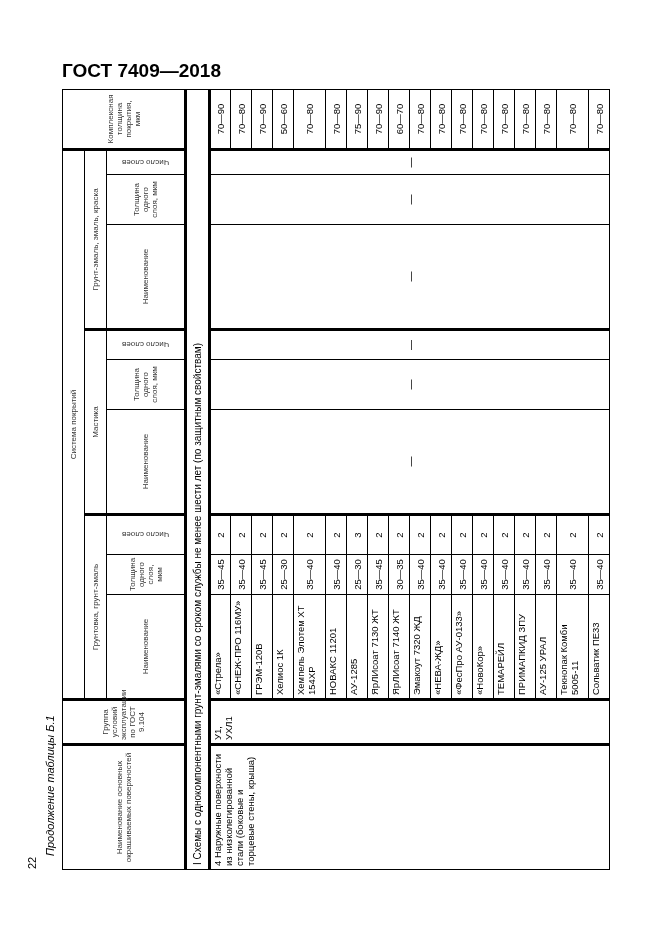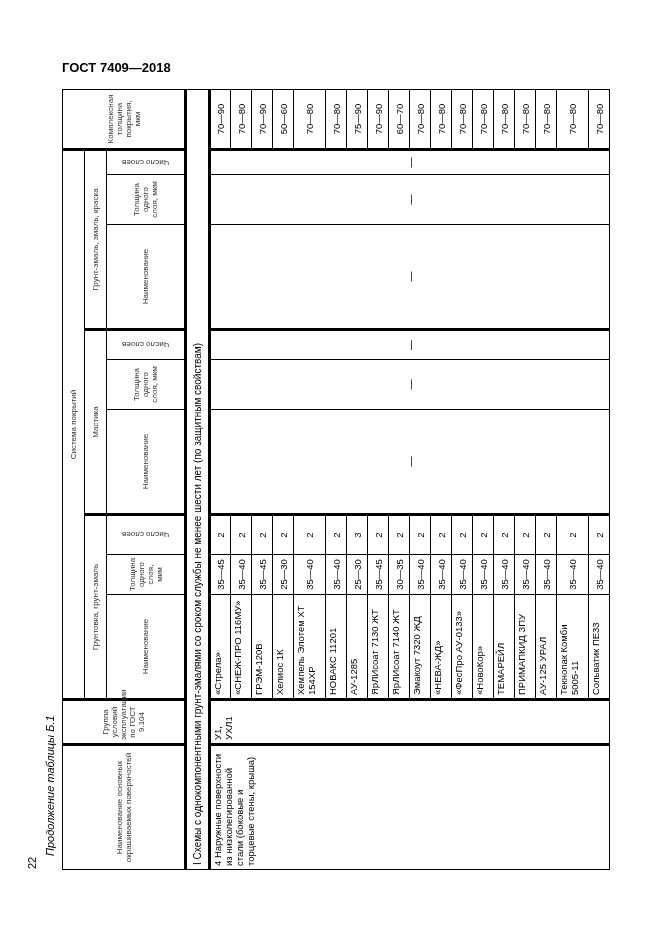--- a/index.html
+++ b/index.html
@@ -1,17 +1,17 @@
 <!DOCTYPE html>
 <html><head>
 <meta charset="utf-8">
 <style>
   html,body{margin:0;padding:0;background:#fff;}
   body{width:661px;height:935px;position:relative;overflow:hidden;font-family:"Liberation Sans",sans-serif;color:#000;}
-  .doc-title{position:absolute;left:62px;top:60px;font-weight:bold;font-size:13px;}
+  .doc-title{position:absolute;left:62px;top:60px;font-weight:bold;font-size:19px;}
   .page-num{position:absolute;left:20px;top:851px;width:24px;font-size:11px;transform:rotate(-90deg);transform-origin:center;}
   .cont-label{position:absolute;left:-30px;top:770px;width:160px;font-size:11px;font-style:italic;transform:rotate(-90deg);transform-origin:center;white-space:nowrap;}
   
   .rot{position:absolute;left:62px;top:870px;width:780px;height:535px;transform-origin:0 0;transform:rotate(-90deg);}
   table{border-collapse:collapse;width:780px;height:535px;table-layout:fixed;font-size:9.5px;}
   td,th{border:1px solid #000;padding:1px 3px;vertical-align:top;font-weight:normal;}
   th{text-align:center;vertical-align:middle;color:#333;font-size:8px;}
   .thick-b{border-bottom:3px solid #000;}
   .thick-r{border-right:3px solid #000;}
   .c{text-align:center;vertical-align:middle;}

